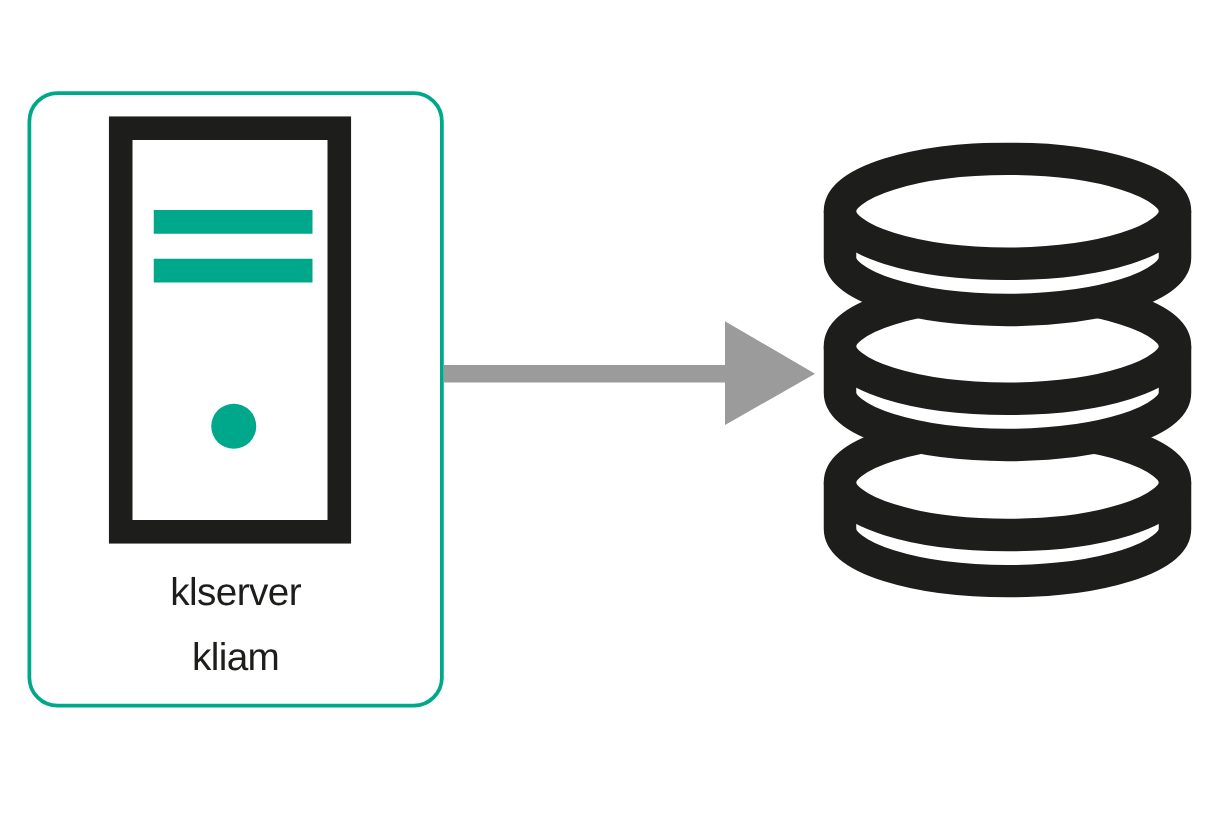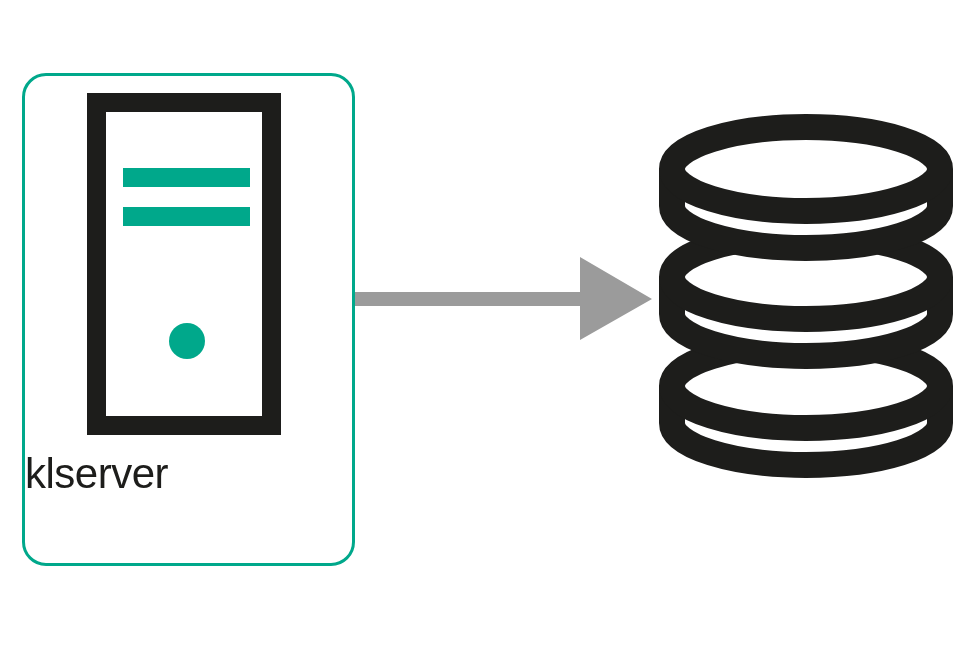--- a/index.html
+++ b/index.html
@@ -19,22 +19,22 @@
     position:absolute;left:22px;top:73px;width:333px;height:493px;
     border:3px solid var(--accent-teal);border-radius:24px;background:var(--background);
   }
   .server-icon{position:absolute;left:62px;top:17px;width:194px;height:342px;}
   .server-frame{fill:#fff;stroke:var(--icon-black);stroke-width:19px;}
   .drive-bar{fill:var(--accent-teal);}
   .power-led{fill:var(--accent-teal);}
 
   .node-labels{
     position:absolute;left:0;top:372px;width:100%;
-    text-align:left;color:var(--label-text);
-    font-size:42px;line-height:52px;letter-spacing:-0.5px;
+    text-align:center;color:var(--label-text);
+    font-size:31px;line-height:52px;letter-spacing:-0.5px;
   }
 
   
   .flow-arrow{position:absolute;left:355px;top:256px;width:298px;height:85px;}
   .flow-arrow polygon{fill:var(--arrow-gray);}
 
   
   .database-icon{position:absolute;left:656px;top:114px;width:300px;height:364px;}
   .db-stroke{fill:#fff;stroke:var(--icon-black);stroke-width:26px;}
 </style>
@@ -47,20 +47,21 @@
 
     <svg class="server-icon" viewBox="0 0 194 342" aria-hidden="true">
       <rect class="server-frame" x="9.5" y="9.5" width="175" height="323"></rect>
       <rect class="drive-bar" x="36" y="75" width="127" height="19"></rect>
       <rect class="drive-bar" x="36" y="114" width="127" height="19"></rect>
       <circle class="power-led" cx="100" cy="248" r="18"></circle>
     </svg>
 
     <div class="node-labels">
       <div>klserver</div>
+      <div>kliam</div>
     </div>
   </div>
 
   <svg class="flow-arrow" viewBox="0 0 298 85" aria-hidden="true">
     <polygon points="0,36 225,36 225,1 297,43 225,84 225,50 0,50"></polygon>
   </svg>
 
   <svg class="database-icon" viewBox="0 0 300 364" aria-hidden="true">
     <g transform="translate(0,217)">
       <path class="db-stroke" d="M16,55 L16,92 A134,42 0 0 0 284,92 L284,55"></path>

